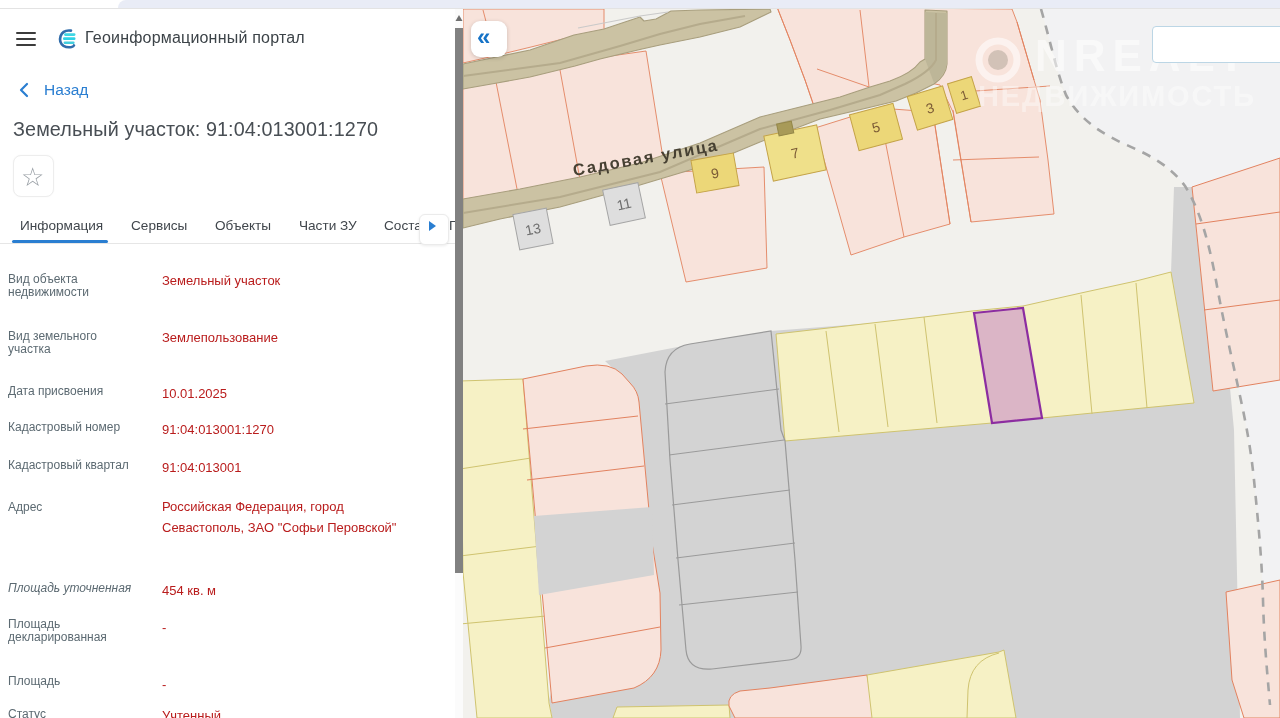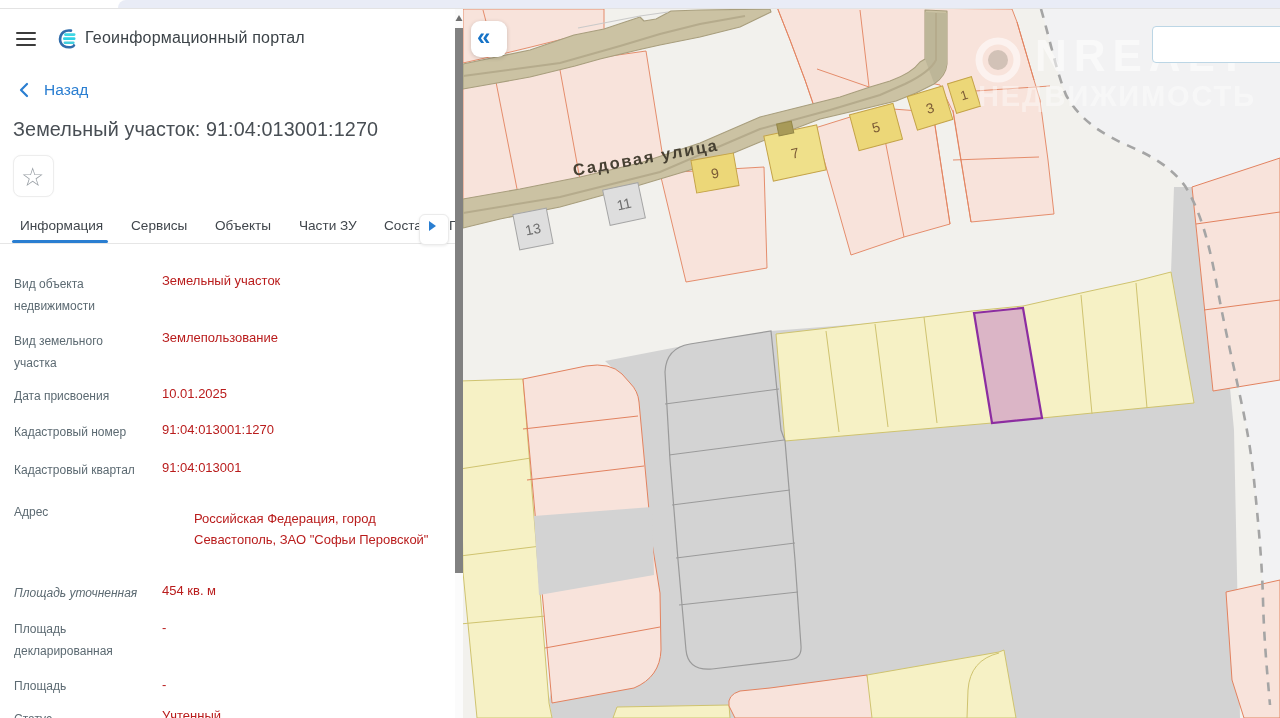--- a/index.html
+++ b/index.html
@@ -20,21 +20,21 @@
 #h1{left:13px;top:118px;font-size:19.8px;color:#484e54;letter-spacing:.1px;}
 #starbox{left:13px;top:155px;width:39px;height:40px;border:1px solid #ededed;border-radius:8px;background:#fff;box-shadow:0 0 2px rgba(0,0,0,.04);}
 #star{left:21px;top:162px;font-size:26px;color:#9aa0a6;}
 
 .tab{top:218px;font-size:13.6px;color:#40464c;}
 #tabu{left:12px;top:240px;width:96px;height:3px;background:#2a7ed1;border-radius:2px;}
 #tabline{left:0;top:243px;width:455px;height:1px;background:#e6e6e6;}
 #tabbtn{left:419px;top:214px;width:28px;height:29px;background:#fff;border:1px solid #ebebeb;border-radius:6px;box-shadow:0 1px 3px rgba(0,0,0,.08);}
 #tabarrow{left:429px;top:221px;width:0;height:0;border-left:7px solid #2a7ed1;border-top:5px solid transparent;border-bottom:5px solid transparent;}
 
-.lab{left:14px;font-size:12px;color:#5c6a72;white-space:nowrap;line-height:22px;}
+.lab{left:8px;font-size:12px;color:#5c6a72;white-space:nowrap;line-height:13px;}
 .val{left:162px;font-size:13px;color:#b91c1c;line-height:21px;}
 
 #sbtrack{left:455px;top:9px;width:8px;height:709px;background:#fbfbfb;}
 #sbthumb{left:455px;top:28px;width:8px;height:545px;background:#818181;}
 
 #collapse{left:471px;top:21px;width:36px;height:36px;background:#fff;border-radius:9px;box-shadow:0 1px 4px rgba(0,0,0,.18);}
 #collapse span{position:absolute;left:6px;top:2px;font-size:24px;color:#1673c7;font-weight:bold;letter-spacing:-2px;}
 #search{left:1152px;top:26px;width:140px;height:35px;background:#fff;border:1.5px solid #bcd6e5;border-radius:4px;}
 </style>
 </head>
@@ -181,21 +181,21 @@
 <div class="abs val" style="top:270px;">Земельный участок</div>
 <div class="abs lab" style="top:330px;">Вид земельного<br>участка</div>
 <div class="abs val" style="top:327px;">Землепользование</div>
 <div class="abs lab" style="top:385px;">Дата присвоения</div>
 <div class="abs val" style="top:383px;">10.01.2025</div>
 <div class="abs lab" style="top:421px;">Кадастровый номер</div>
 <div class="abs val" style="top:419px;">91:04:013001:1270</div>
 <div class="abs lab" style="top:459px;">Кадастровый квартал</div>
 <div class="abs val" style="top:457px;">91:04:013001</div>
 <div class="abs lab" style="top:501px;text-align:center;">Адрес</div>
-<div class="abs val" style="top:508px;width:240px;margin-left:32px;">Российская Федерация, город Севастополь, ЗАО "Софьи Перовской"</div>
+<div class="abs val" style="top:496px;width:240px;">Российская Федерация, город Севастополь, ЗАО "Софьи Перовской"</div>
 <div class="abs lab" style="top:582px;font-style:italic;">Площадь уточненная</div>
 <div class="abs val" style="top:580px;">454 кв. м</div>
 <div class="abs lab" style="top:618px;">Площадь<br>декларированная</div>
 <div class="abs val" style="top:617px;">-</div>
 <div class="abs lab" style="top:675px;">Площадь</div>
 <div class="abs val" style="top:674px;">-</div>
 <div class="abs lab" style="top:708px;">Статус</div>
 <div class="abs val" style="top:705px;">Учтенный</div>
 
 <div class="abs" id="sbtrack"></div>

